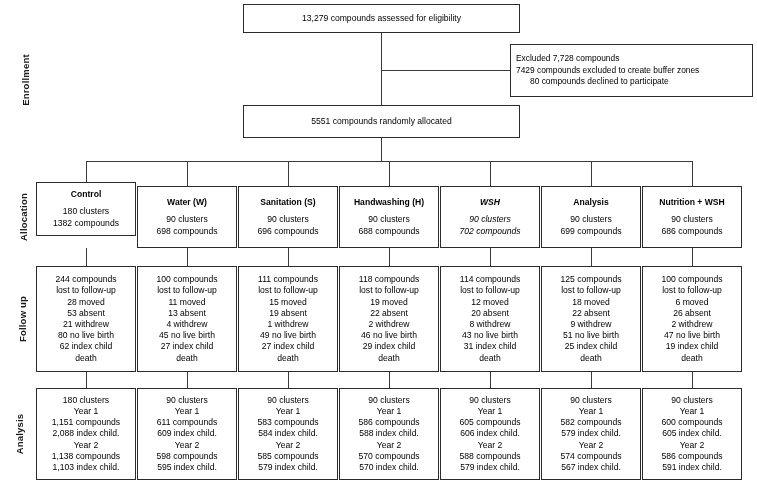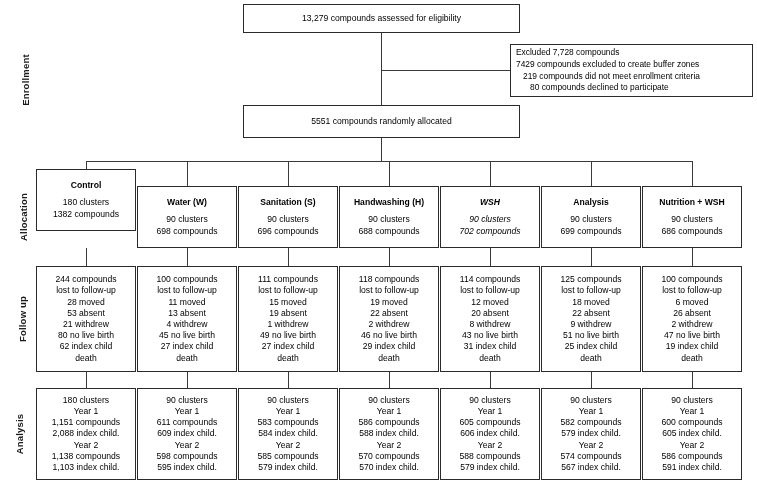--- a/index.html
+++ b/index.html
@@ -122,29 +122,28 @@
   <div class="line vline" style="left:591px; top:372px; height:16px;"></div>
   <div class="line vline" style="left:692px; top:372px; height:16px;"></div>
 
   <div class="box" style="left:243px; top:4px; width:277px; height:29px;">
     <span class="ln">13,279 compounds assessed for eligibility</span>
   </div>
 
   <div class="box left-align" style="left:510px; top:44px; width:243px; height:53px; font-size:8.4px; line-height:11.6px;">
     <span class="ln">Excluded 7,728 compounds</span>
     <span class="ln">7429 compounds excluded to create buffer zones</span>
-    <span class="ln indent1">219 compounds did not meet enrollment criteria</span>
     <span class="ln indent2">80 compounds declined to participate</span>
   </div>
 
   <div class="box" style="left:243px; top:105px; width:277px; height:33px;">
     <span class="ln">5551 compounds randomly allocated</span>
   </div>
 
-  <div class="box" style="left:36px; top:169px; width:100px; height:62px;text-align:center;">
+  <div class="box" style="left:36px; top:182px; width:100px; height:54px;text-align:center;">
     <span class="ln hdr">Control</span>
     <span class="ln">180 clusters</span>
     <span class="ln">1382 compounds</span>
   </div>
   <div class="box" style="left:137px; top:186px; width:100px; height:62px;align-items:center;">
     <span class="ln hdr">Water (W)</span>
     <span class="ln">90 clusters</span>
     <span class="ln">698 compounds</span>
   </div>
   <div class="box" style="left:238px; top:186px; width:100px; height:62px;">

